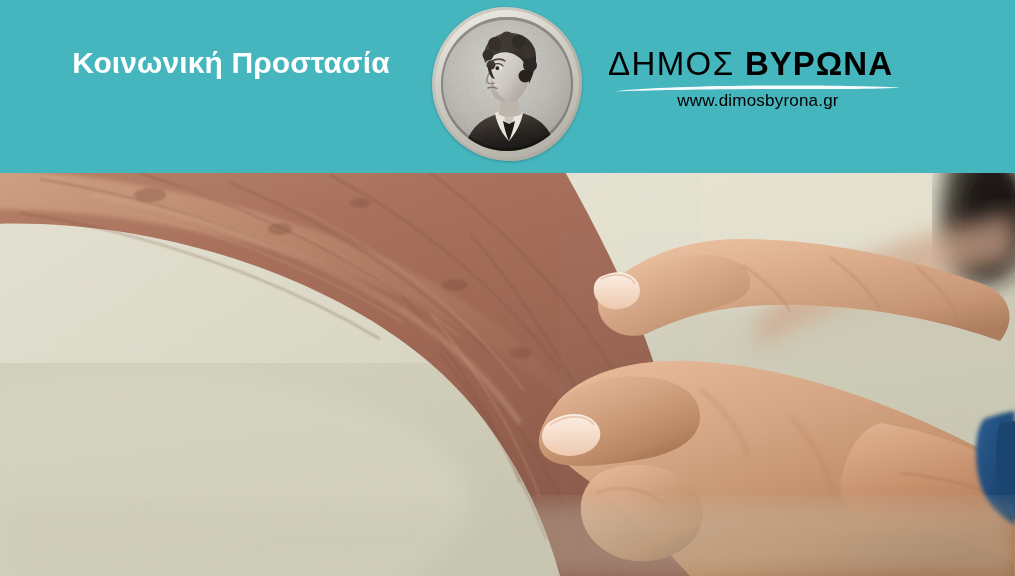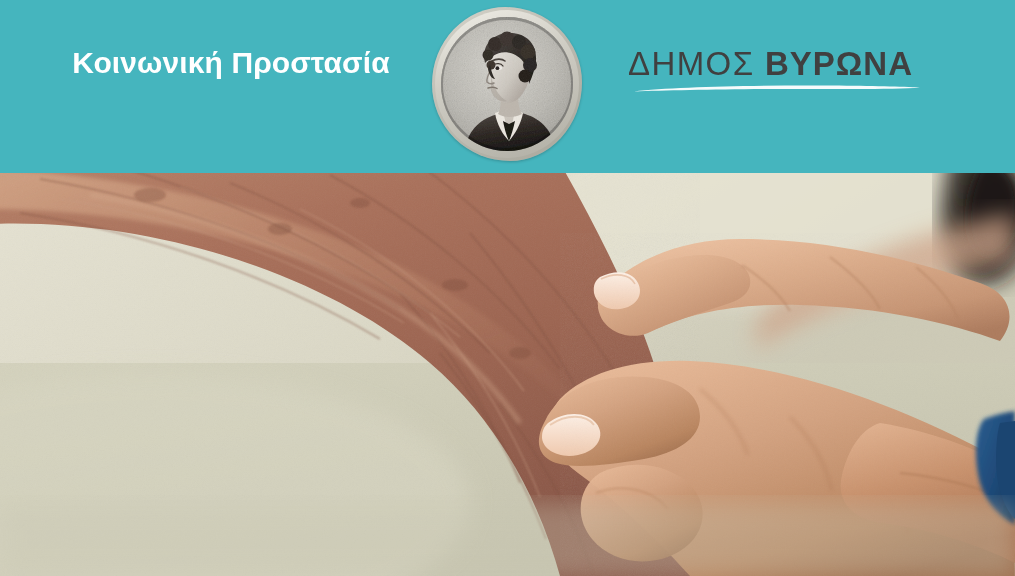--- a/index.html
+++ b/index.html
@@ -82,22 +82,21 @@
     box-shadow: inset 0 2px 5px rgba(0,0,0,.28);
   }
   .medallion .disc svg { display: block; width: 100%; height: 100%; }
 
   
   .wordmark {
     position: absolute;
     left: 608px;
     top: 46px;
     width: 300px;
-    color: #404040;
-    margin-left: 20px;
+    color: #000000;
   }
   .wordmark .title-row {
     display: block;
     white-space: nowrap;
     font-size: 33px;
     line-height: 36px;
     letter-spacing: 1.4px;
   }
   .wordmark .w-light { font-weight: 400; }
   .wordmark .w-bold  { font-weight: bold; letter-spacing: 1.0px; }
@@ -242,20 +241,21 @@
         <span class="w-light">ΔΗΜΟΣ</span><span> </span><span class="w-bold">ΒΥΡΩΝΑ</span>
       </span>
 
       <span class="swoosh">
         <svg viewBox="0 0 290 11" preserveAspectRatio="none" aria-hidden="true">
           <path d="M2 7.4 C40 3.2 120 1.1 200 1.6 C240 1.9 270 2.7 288 3.6
                    C270 5.0 238 5.2 198 5.0 C120 4.6 42 6.2 2 7.4 Z" fill="#ffffff" opacity="0.95"></path>
         </svg>
       </span>
 
+      <span class="url">www.dimosbyrona.gr</span>
     </div>
   </div>
 
   <div class="photo">
     <svg viewBox="0 0 1015 403" preserveAspectRatio="none" aria-hidden="true">
       <defs>
         <linearGradient id="bgWall" x1="0" y1="0" x2="0.35" y2="1">
           <stop offset="0%" stop-color="#dedbc8"></stop>
           <stop offset="45%" stop-color="#d3d1bc"></stop>
           <stop offset="100%" stop-color="#c7c5b0"></stop>

